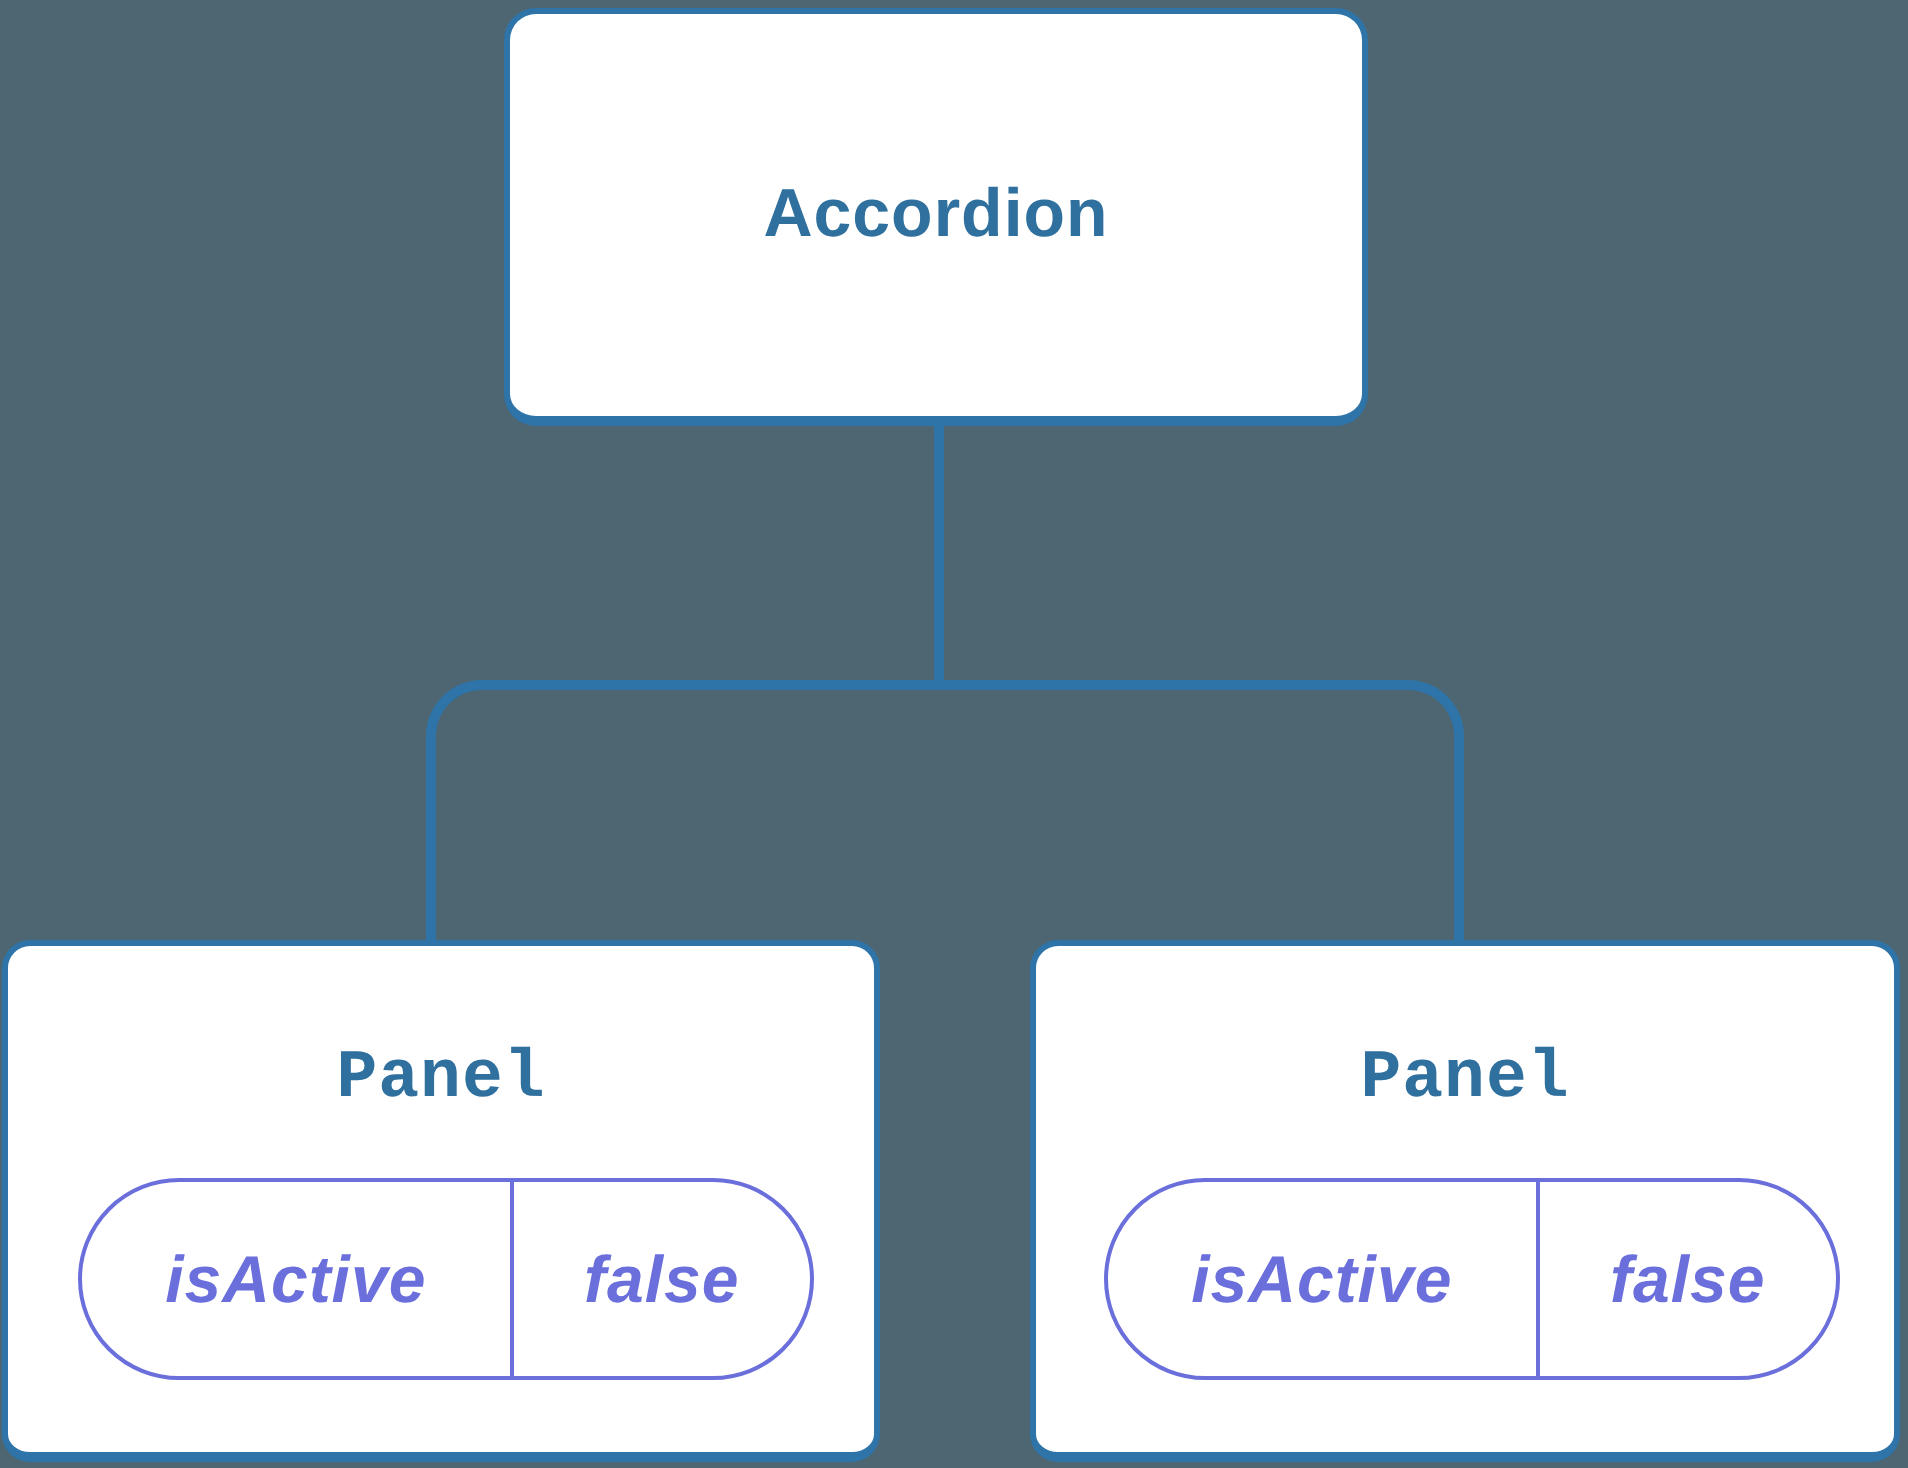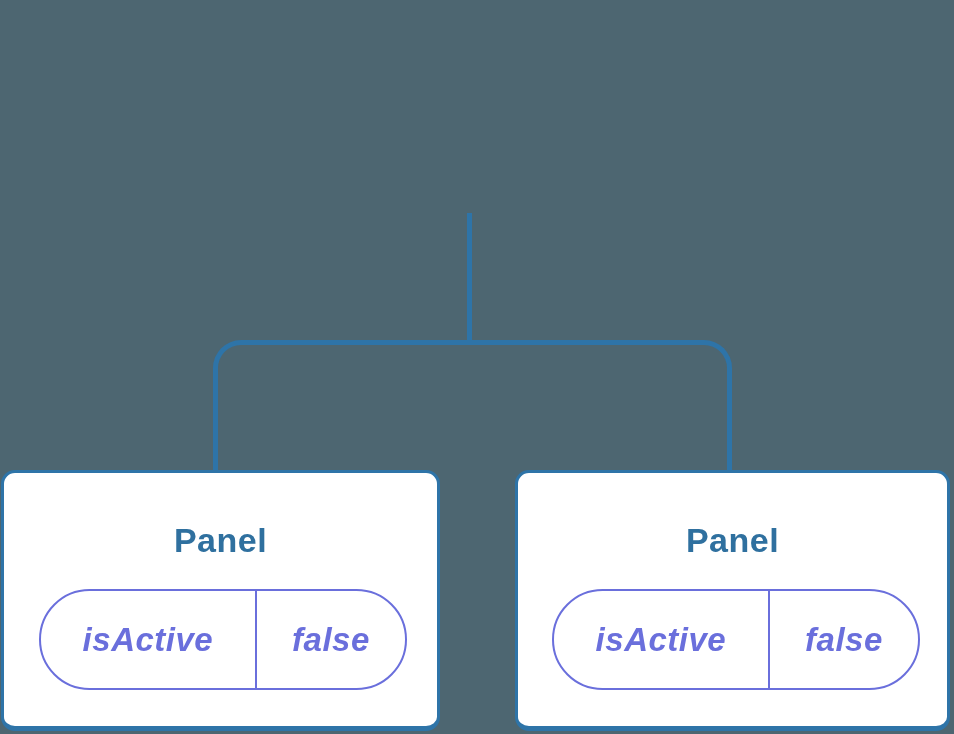--- a/index.html
+++ b/index.html
@@ -44,20 +44,21 @@
   .node-panel-left{left:1px;width:439px;}
   .node-panel-right{left:515px;width:435px;}
   .panel-title{
     position:absolute;
     left:0;right:0;top:48px;
     text-align:center;
     color:var(--title);
     font-size:34px;
     font-weight:600;
     letter-spacing:0.5px;
+    font-family:Liberation Mono, monospace;
   }
   
   .state-pill{
     position:absolute;
     top:116px;
     width:368px;height:101px;
     border:2px solid var(--state);
     border-radius:50.5px;
     background:var(--fill);
     display:flex;
@@ -90,20 +91,23 @@
     border-left:5px solid var(--stroke);
     border-right:5px solid var(--stroke);
     border-radius:28px 28px 0 0;
   }
 </style>
 </head>
 <body>
 
 <div class="stage">
 
+  <div class="node node-root">
+    <span class="node-title">Accordion</span>
+  </div>
 
   <div class="connector-stem"></div>
   <div class="connector-bracket"></div>
 
   <div class="node node-panel node-panel-left">
     <div class="panel-title">Panel</div>
     <div class="state-pill">
       <div class="state-cell state-key">isActive</div>
       <div class="state-cell state-value">false</div>
     </div>

